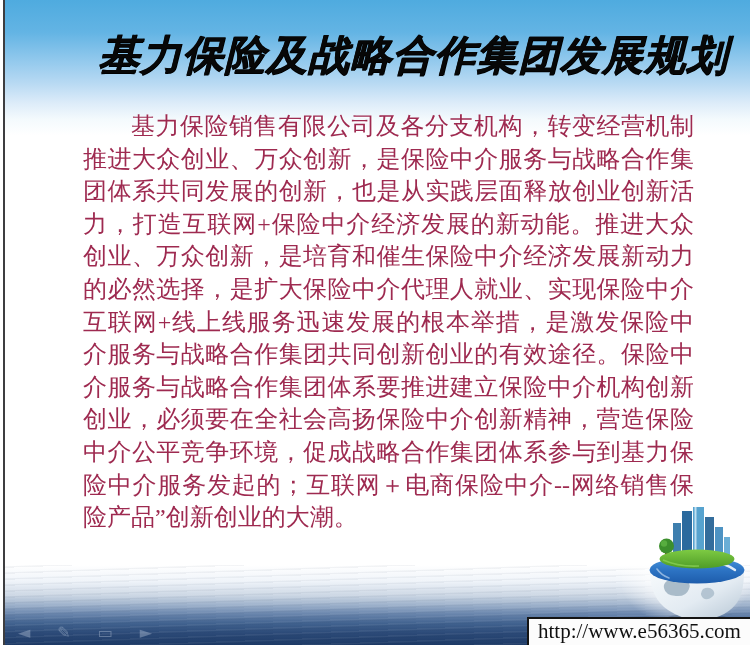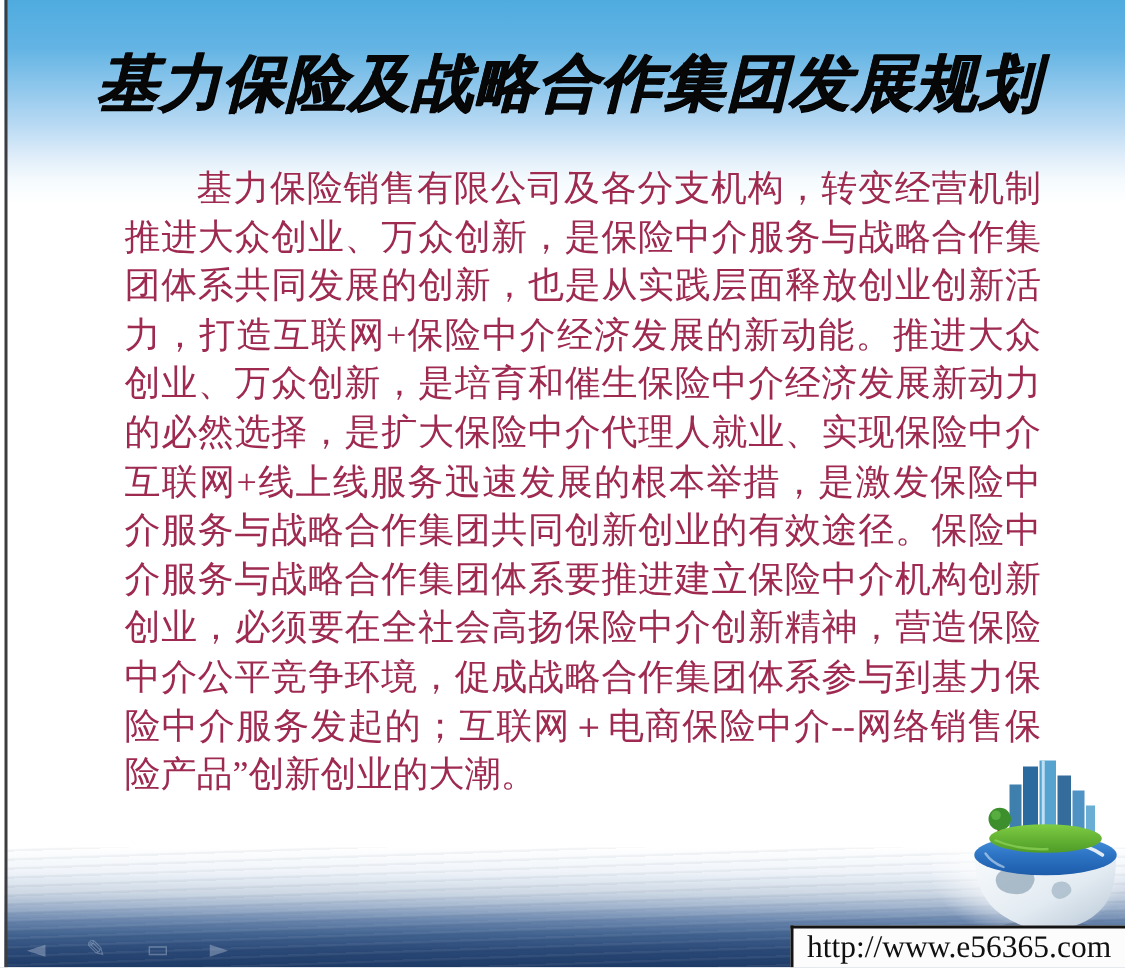--- a/index.html
+++ b/index.html
@@ -12,21 +12,21 @@
     background:linear-gradient(180deg,
       #4fabdf 0%, #63b4e4 5%, #8ec7ec 9%, #b9daf3 13%,
       #ddecf9 16%, #f4fafd 18.5%, #ffffff 21%, #ffffff 100%);
   }
   
   .left-strip{position:absolute;left:0;top:0;width:3px;height:100%;background:#ffffff;z-index:20;}
   .left-line{position:absolute;left:3px;top:0;width:2px;height:100%;background:#3d3d40;z-index:20;}
 
   .slide-title{
     position:absolute;left:30px;right:22px;top:28px;margin:0;
-    text-align:center;
+    text-align:right;
     font-family:"Liberation Sans",sans-serif;
     font-size:41px;font-weight:bold;font-style:italic;
     color:#070707;letter-spacing:1px;
     text-shadow:1px 0 0 #000, 0 1px 0 #000;
     white-space:nowrap;
   }
 
   .body-text{
     position:absolute;left:83px;top:110px;width:611px;margin:0;
     font-family:"Liberation Serif",serif;

